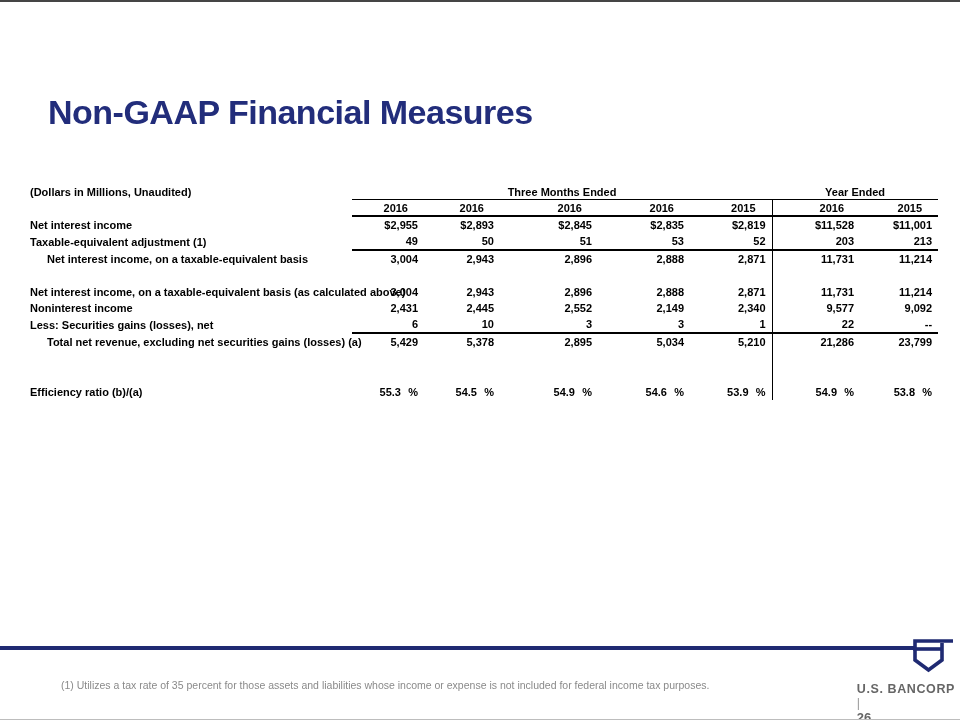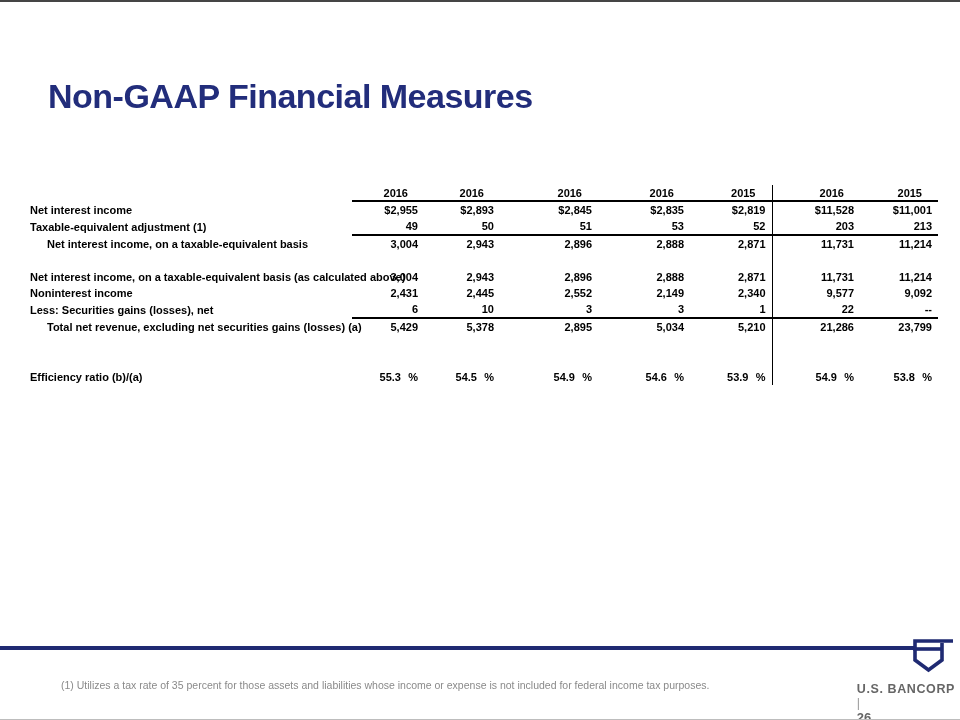--- a/index.html
+++ b/index.html
@@ -4,21 +4,21 @@
 <style>
   html,body{margin:0;padding:0;}
   body{
     width:960px;height:720px;position:relative;background:#ffffff;overflow:hidden;
     font-family:"Liberation Sans", sans-serif;
   }
   .top-edge{position:absolute;top:0;left:0;width:960px;height:2px;background:#454545;}
   .bottom-edge{position:absolute;bottom:0;left:0;width:960px;height:1px;background:#bdbdbd;}
 
   .slide-title{
-    position:absolute;left:48px;top:54px;
+    position:absolute;left:48px;top:70px;
     font-size:34px;font-weight:bold;color:#222d7b;letter-spacing:-0.5px;
   }
 
   .table-wrap{position:absolute;left:30px;top:185px;}
   table.fin{
     border-collapse:collapse;table-layout:fixed;width:908px;
     font-size:11px;font-weight:bold;color:#000;
   }
   table.fin td{
     padding:0 6px 0 0;text-align:right;white-space:nowrap;vertical-align:middle;
@@ -66,20 +66,25 @@
         <col style="width: 322px;">
         <col style="width: 72px;">
         <col style="width: 76px;">
         <col style="width: 98px;">
         <col style="width: 92px;">
         <col style="width: 82px;">
         <col style="width: 88px;">
         <col style="width: 78px;">
       </colgroup>
       <tbody>
+        <tr class="group-row">
+          <td class="label">(Dollars in Millions, Unaudited)</td>
+          <td class="group" colspan="5">Three Months Ended</td>
+          <td class="group" colspan="2">Year Ended</td>
+        </tr>
         <tr class="years divrow rule">
           <td class="label"></td>
           <td>2016</td>
           <td>2016</td>
           <td>2016</td>
           <td>2016</td>
           <td>2015</td>
           <td>2016</td>
           <td>2015</td>
         </tr>

